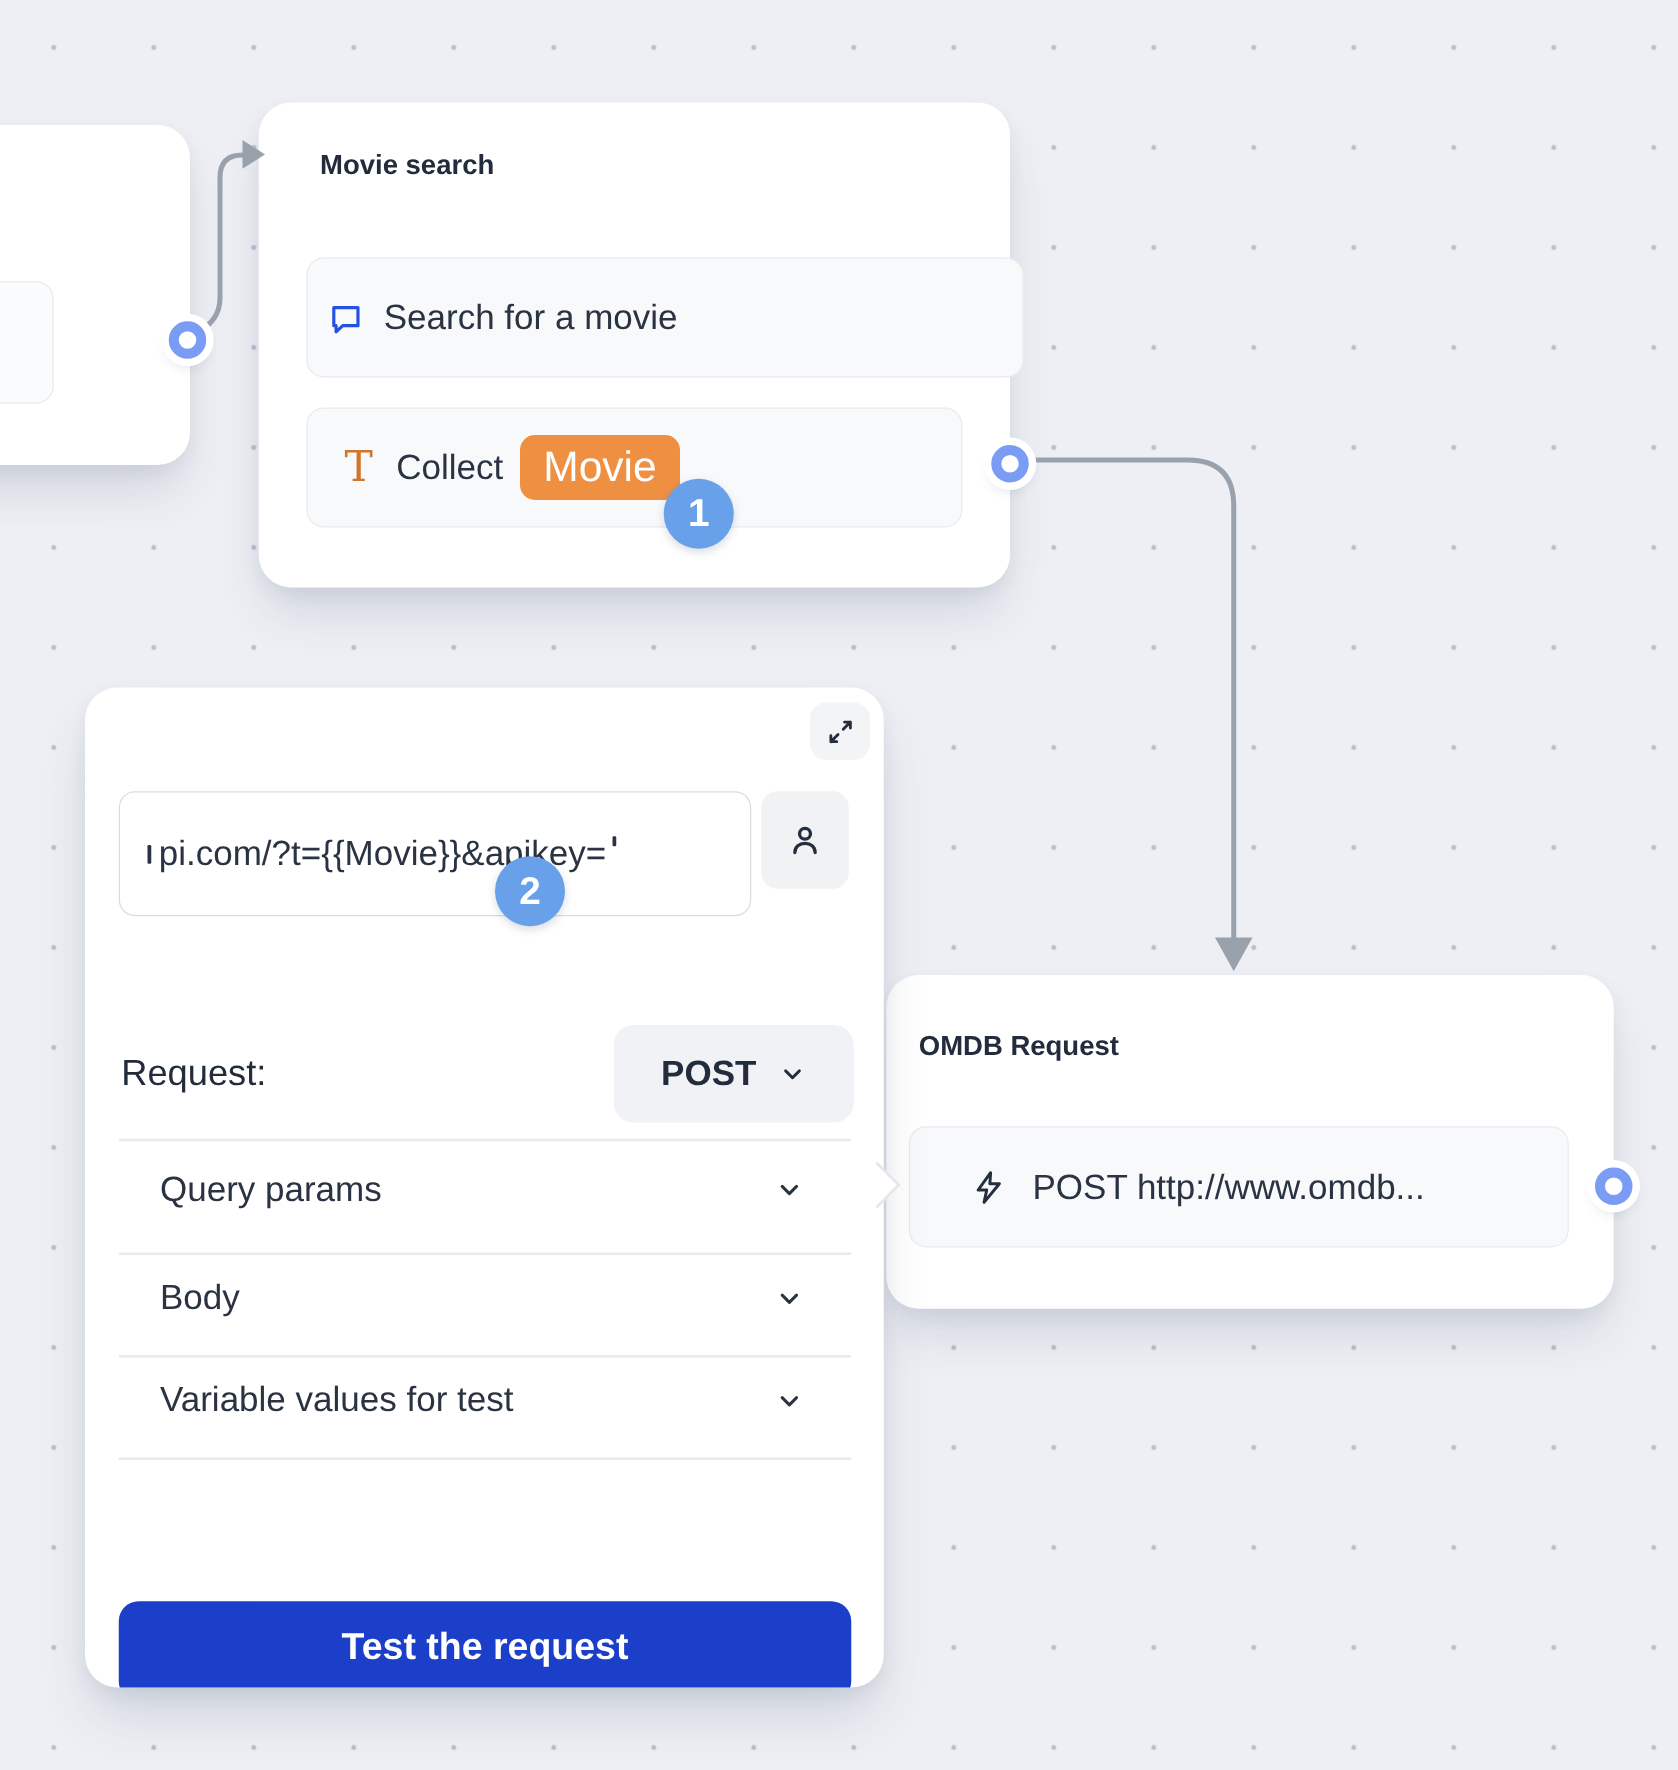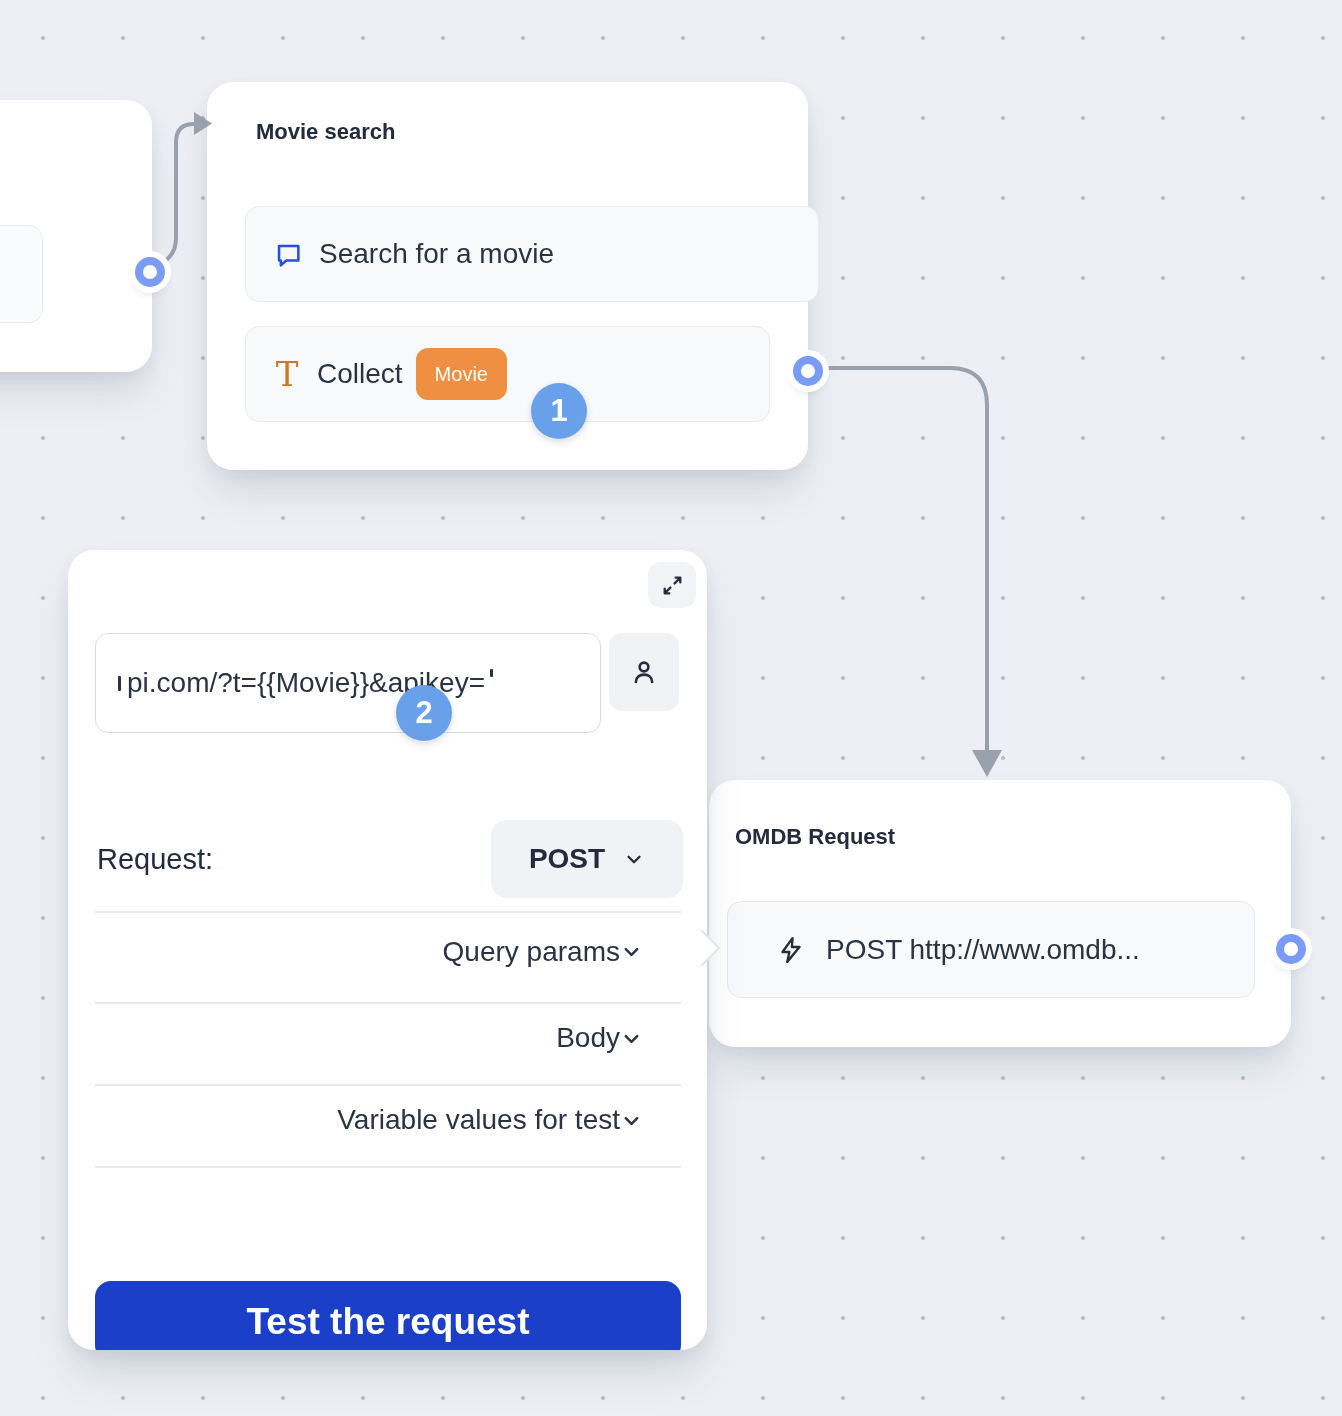--- a/index.html
+++ b/index.html
@@ -22,27 +22,27 @@
     background:#F8F9FB;border:1.5px solid #E8EAEE;border-radius:14px;
     font-size:28px;color:#2A3342;
   }
   .node-item .item-icon{flex:0 0 auto;display:flex;align-items:center;justify-content:center;}
   
   #left-node{left:-70px;top:100px;width:222px;height:272px;}
   #left-node .node-item{left:-58px;top:125px;width:171px;height:98px;background:#FAFBFD;}
   
   #movie-node{left:207px;top:82px;width:601px;height:388px;}
   #movie-node .node-title{left:49px;top:37px;}
-  #movie-item-0{left:38px;top:124px;width:574px;height:96px;padding-left:27px;}
+  #movie-item-0{left:38px;top:124px;width:574px;height:96px;padding-left:15px;}
   #movie-item-1{left:38px;top:244px;width:525px;height:96px;padding-left:27px;}
   .bubble-icon{margin-right:17px;}
   .t-icon{font-family:"DejaVu Serif","Liberation Serif",serif;font-size:34px;color:#D0752A;margin-right:16px;width:28px;text-align:center;}
   .chip{
     display:inline-block;margin-left:13px;background:#EE8F41;color:#fff;
-    border-radius:12px;padding:8px 19px;font-size:20px;line-height:36px;
+    border-radius:12px;padding:8px 19px;font-size:34px;line-height:36px;
   }
   
   #omdb-node{left:709px;top:780px;width:582px;height:267px;}
   #omdb-node .node-title{left:26px;top:44px;}
   #omdb-item-0{left:18px;top:121px;width:528px;height:97px;padding-left:48px;}
   .bolt-icon{margin-right:20px;}
   
   #panel{
     position:absolute;left:68px;top:550px;width:639px;height:800px;
     background:#fff;border-radius:26px;overflow:hidden;z-index:4;
@@ -74,29 +74,29 @@
     box-shadow:0 1px 3px rgba(0,0,0,.25);
   }
   #method-row{position:absolute;left:29px;top:270px;width:586px;height:78px;display:flex;align-items:center;justify-content:space-between;}
   .method-btn{
     width:192px;height:78px;border-radius:16px;background:#F1F2F5;
     display:flex;align-items:center;justify-content:center;gap:18px;
     font-size:28px;font-weight:600;color:#232C3C;
   }
   .sections{position:absolute;left:27px;top:361px;width:586px;border-bottom:2px solid #E8EAED;}
   .section-row{
-    display:flex;align-items:center;justify-content:flex-end;
+    display:flex;align-items:center;justify-content:space-between;
     border-top:2px solid #E8EAED;padding:0 38px 12px 33px;
   }
   .section-row.tall{height:91px;}
   .section-row.norm{height:82px;}
   .section-label{font-size:28px;color:#2A3342;}
   .test-btn{
     position:absolute;left:27px;top:731px;width:586px;height:80px;
-    background:#1C3FC9;border-radius:16px;color:#fff;font-size:37px;font-weight:700;
+    background:#1C3FC9;border-radius:16px;color:#fff;font-size:30px;font-weight:700;
     display:flex;justify-content:center;padding-top:20px;
   }
   
   .wires{position:absolute;left:0;top:0;z-index:3;pointer-events:none;}
   .port{
     position:absolute;width:30px;height:30px;border-radius:50%;
     border:8px solid #7B9CF4;background:#fff;z-index:6;
     box-shadow:0 0 0 6px #fff,0 6px 10px rgba(50,65,95,.18);
   }
   .step-badge{

